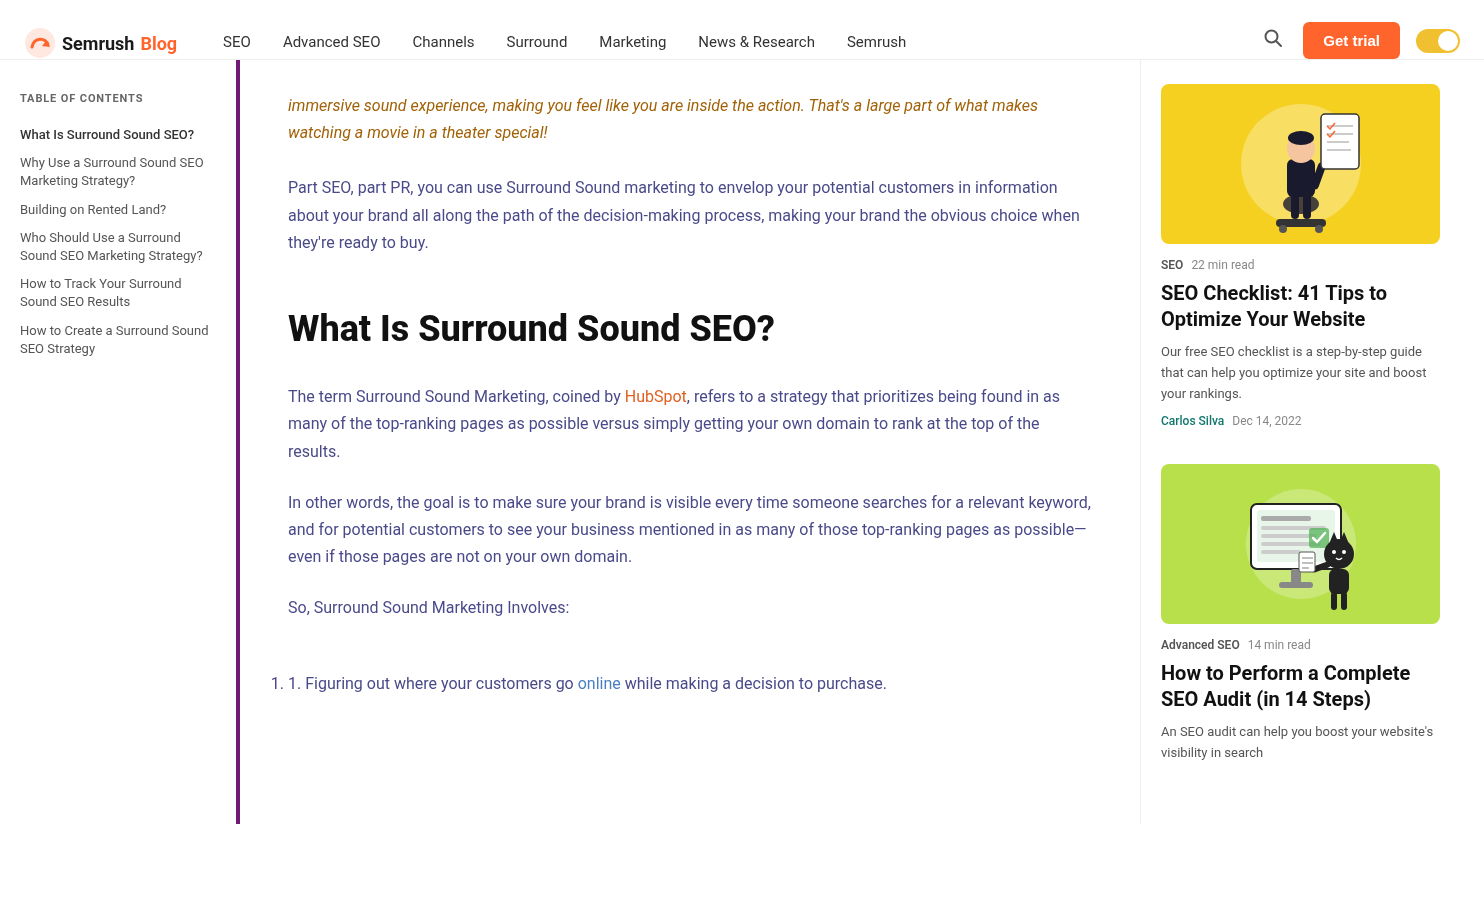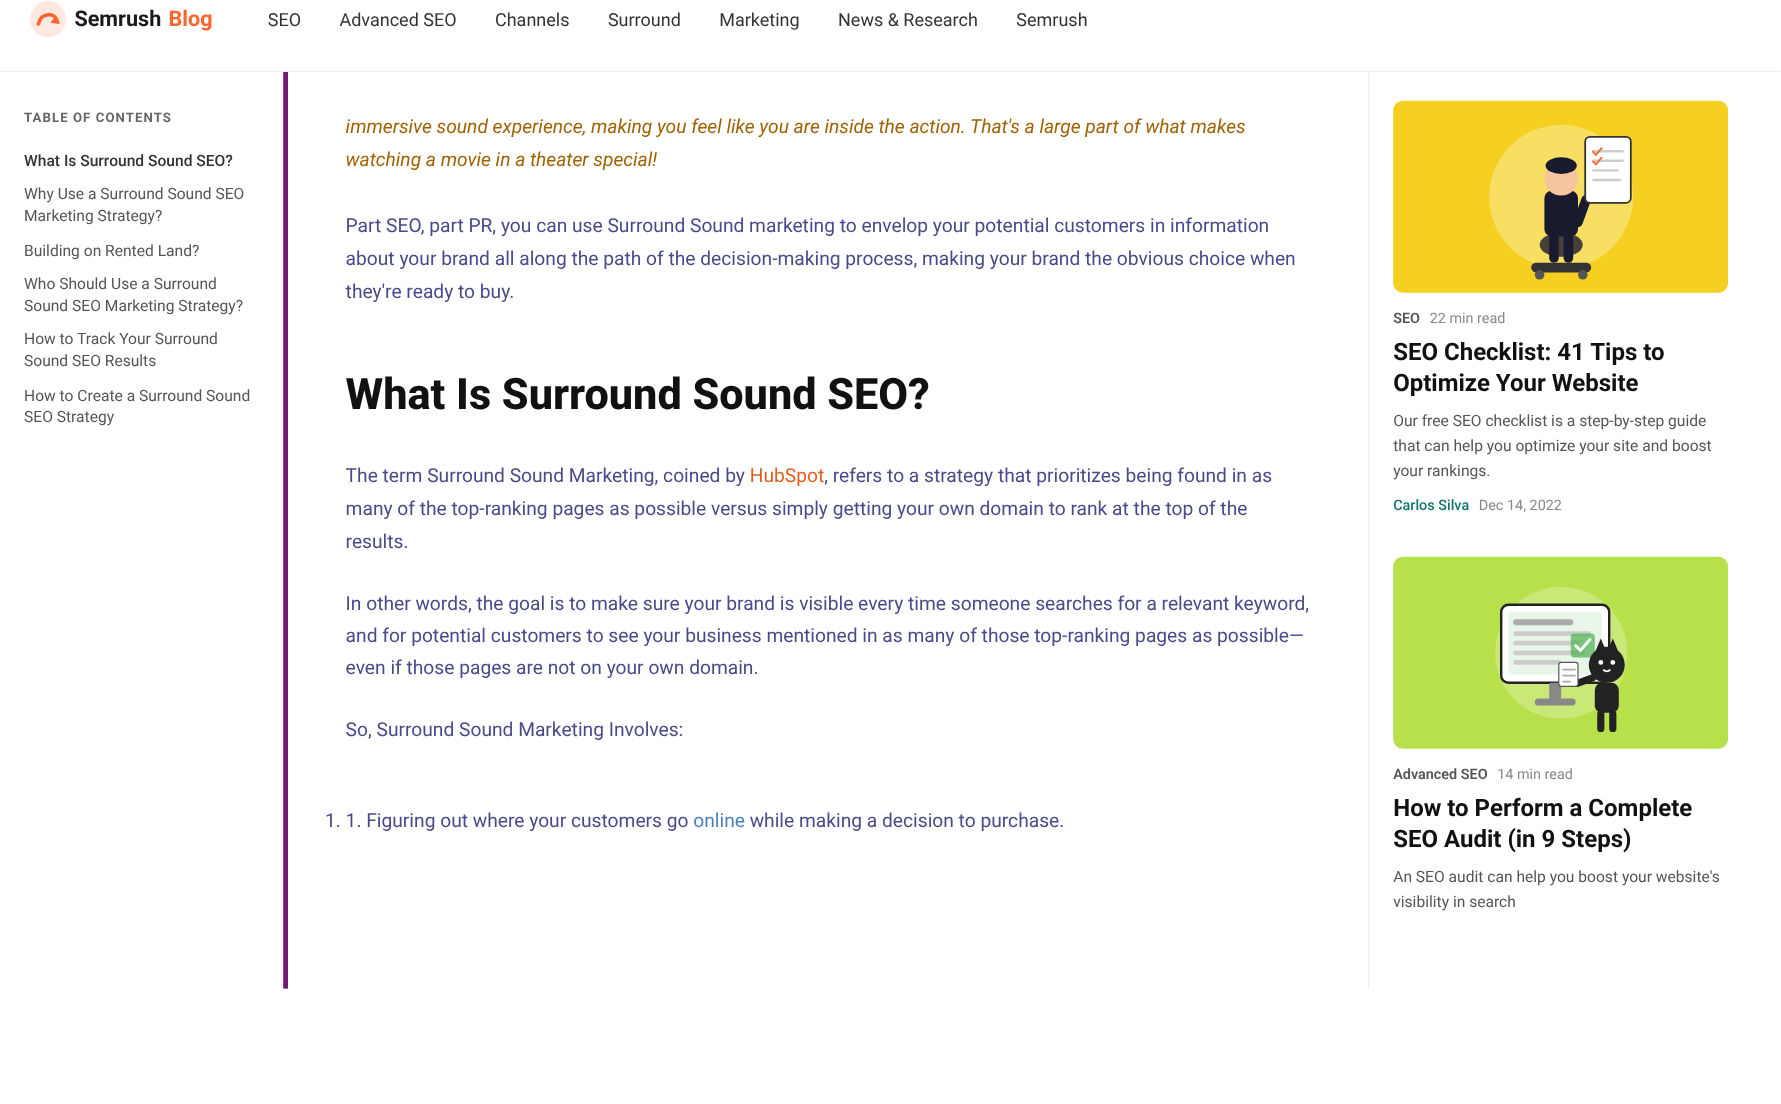--- a/index.html
+++ b/index.html
@@ -1,20 +1,20 @@
 <!DOCTYPE html>
 <html><head>
   <meta charset="utf-8">
   <style>
     * { margin: 0; padding: 0; box-sizing: border-box; }
     body { font-family: -apple-system, BlinkMacSystemFont, 'Segoe UI', Roboto, Arial, sans-serif; background: #fff; color: #333; font-size: 15px; }
 
     
     .navbar {
-      display: flex; align-items: flex-start; padding: 0 24px;
+      display: flex; align-items: flex-end; padding: 0 24px;
       height: 60px; border-bottom: 1px solid #eee;
       position: sticky; top: 0; background: #fff; z-index: 100;
     }
     .navbar-logo {
       display: flex; align-items: center; gap: 6px;
       font-weight: 700; font-size: 18px; margin-right: 32px;
       text-decoration: none;
     }
     .logo-icon {
       width: 32px; height: 32px;
@@ -179,20 +179,30 @@
   <div class="navbar-nav">
     <a class="nav-item">SEO</a>
     <a class="nav-item">Advanced SEO</a>
     <a class="nav-item">Channels</a>
     <a class="nav-item">Surround</a>
     <a class="nav-item">Marketing</a>
     <a class="nav-item">News &amp; Research</a>
     <a class="nav-item">Semrush</a>
   </div>
 
+  <div class="navbar-actions">
+    <button class="search-icon-btn">
+      <svg width="20" height="20" viewBox="0 0 20 20" fill="none">
+        <circle cx="8.5" cy="8.5" r="6" stroke="#555" stroke-width="2"></circle>
+        <line x1="13" y1="13" x2="18" y2="18" stroke="#555" stroke-width="2" stroke-linecap="round"></line>
+      </svg>
+    </button>
+    <button class="get-trial-btn">Get trial</button>
+    <div class="toggle-switch"></div>
+  </div>
 </nav>
 
 <div class="page-layout">
 
   <aside class="sidebar">
     <div class="toc-title">TABLE OF CONTENTS</div>
     <a class="toc-item active">What Is Surround Sound SEO?</a>
     <a class="toc-item">Why Use a Surround Sound SEO Marketing Strategy?</a>
     <a class="toc-item">Building on Rented Land?</a>
     <a class="toc-item">Who Should Use a Surround Sound SEO Marketing Strategy?</a>
@@ -311,19 +321,19 @@
           <rect x="68" y="88" width="16" height="20" rx="2" fill="#fff" stroke="#555" stroke-width="1"></rect>
           <line x1="71" y1="94" x2="82" y2="94" stroke="#aaa" stroke-width="1.5"></line>
           <line x1="71" y1="99" x2="82" y2="99" stroke="#aaa" stroke-width="1.5"></line>
           <line x1="71" y1="104" x2="78" y2="104" stroke="#aaa" stroke-width="1.5"></line>
         </svg>
       </div>
       <div class="card-meta">
         <span class="card-tag">Advanced SEO</span>
         <span class="card-read-time">14 min read</span>
       </div>
-      <h3 class="card-title" style="cursor:pointer;">How to Perform a Complete SEO Audit (in 9 Steps)</h3>
+      <h3 class="card-title" style="cursor:pointer;">How to Perform a Complete SEO Audit (in 14 Steps)</h3>
       <p class="card-desc">An SEO audit can help you boost your website's visibility in search</p>
     </div>
 
   </aside>
 
 </div>
 
 </body></html>

